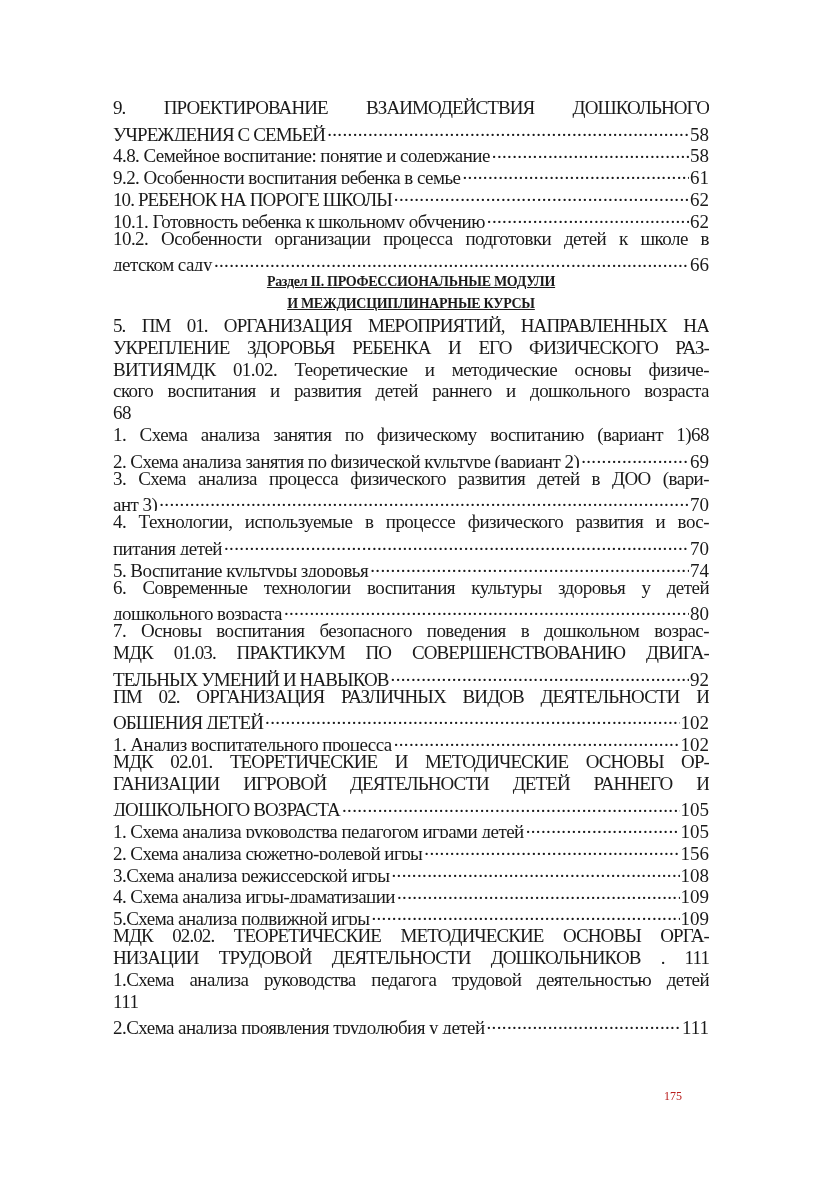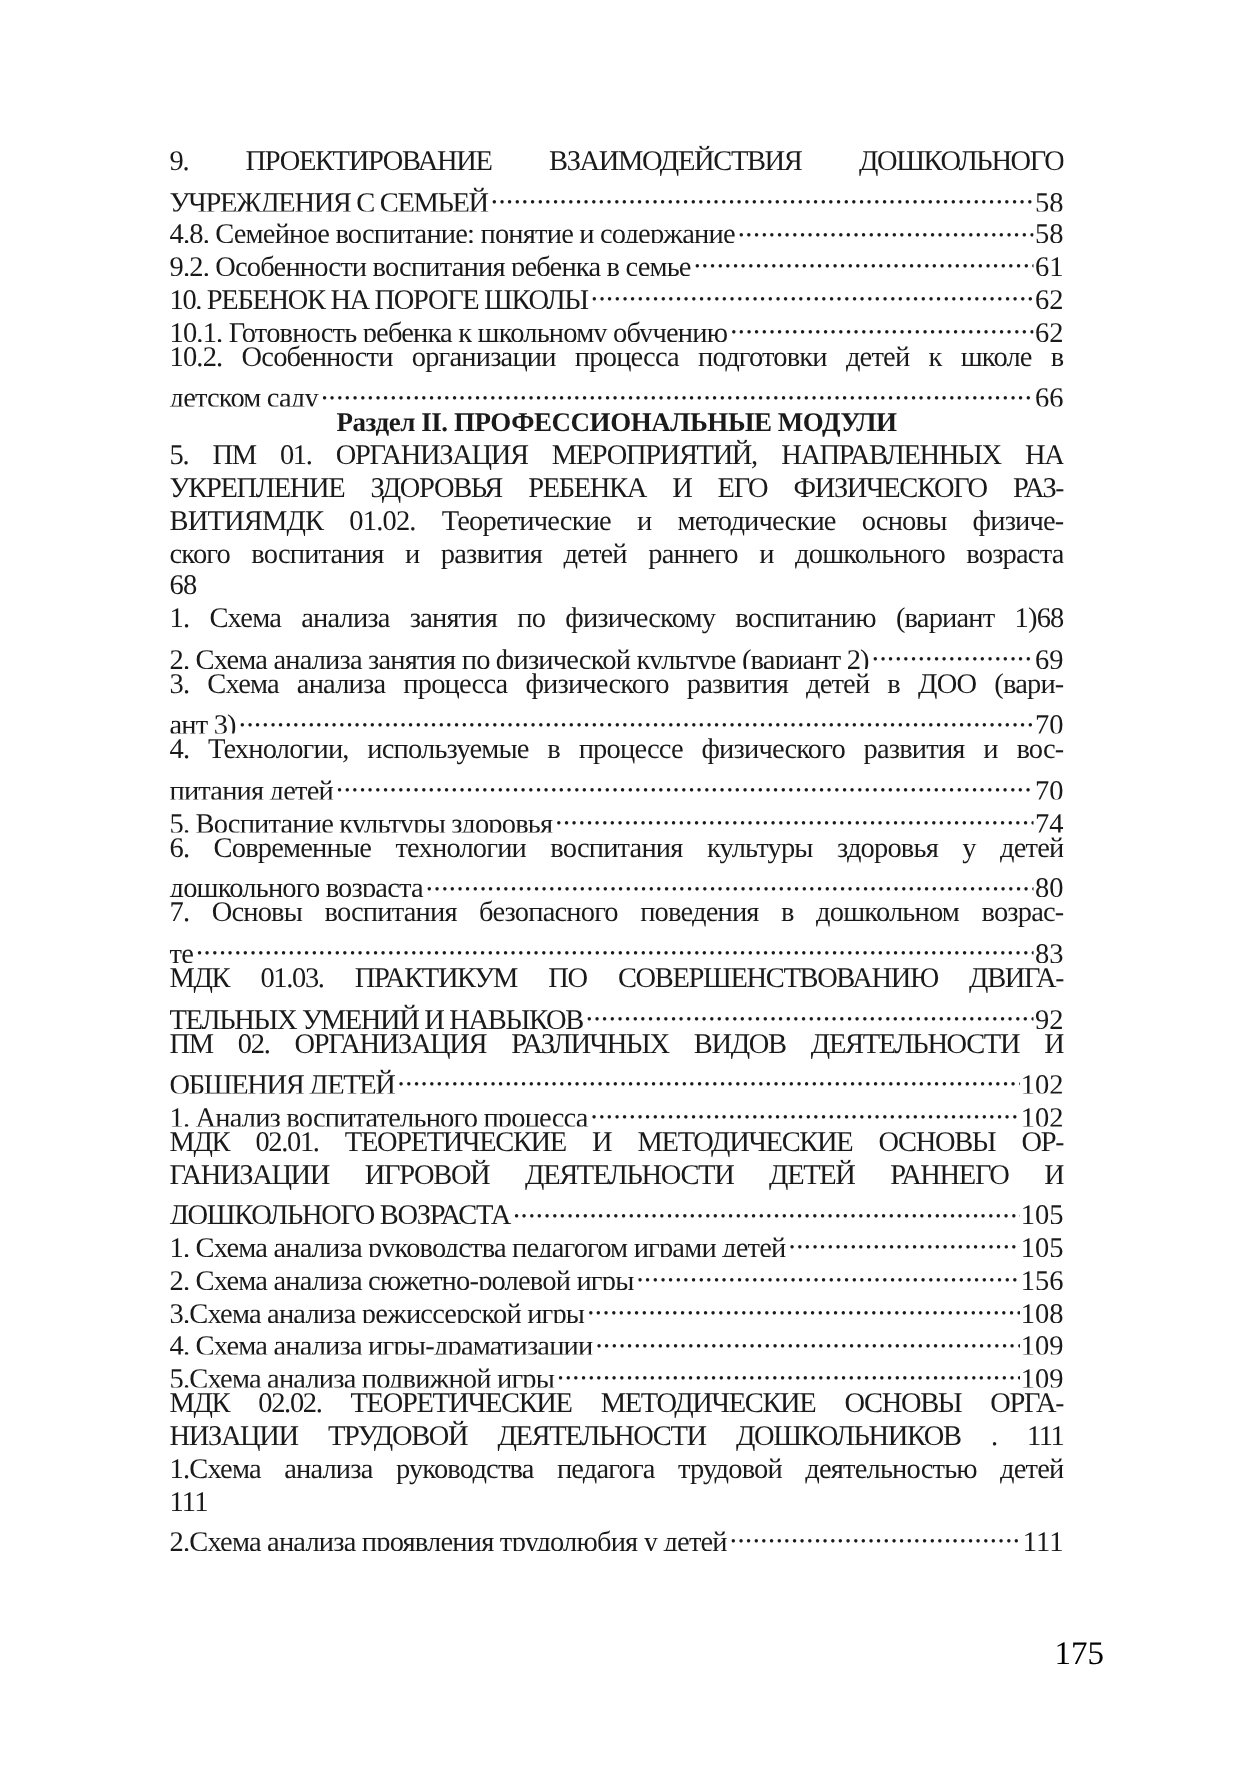--- a/index.html
+++ b/index.html
@@ -14,28 +14,29 @@
   .line .txt { flex: 0 0 auto; transform-origin: left center; }
   .line .lead { flex: 1 1 auto; overflow: hidden; position: relative; height: 21.8px; }
   .line .lead::after {
     content: ". . . . . . . . . . . . . . . . . . . . . . . . . . . . . . . . . . . . . . . . . . . . . . . . . . . . . . . . . . . . . . . . . . . . . . . . . . . . . . . . . . . . . . . . . . . . . . . . . . . . . . . . . . . . . . . . . . . . . . . . . . . . . . . . . . . . . .";
     position: absolute; left: 2px; top: 0; letter-spacing: -2.2px; white-space: nowrap;
   }
   .line .pg { flex: 0 0 auto; padding-left: 1px; }
   .line.just { display: block; text-align: justify; text-align-last: justify; }
   .line.left { display: block; }
   .line.head {
-    display: block; text-align: center; font-weight: bold; font-size: 18px;
+    display: block; text-align: center; font-weight: bold; font-size: 14px;
     letter-spacing: -0.3px;
+    text-decoration: underline;
   }
   .cond { letter-spacing: -0.55px; }
   .caps { letter-spacing: -0.9px; }
   .pagenum {
-    position: absolute; left: 703px; top: 1089px; font-family: "Liberation Serif", serif;
-    font-size: 22px; color: #000000;
+    position: absolute; left: 664px; top: 1089px; font-family: "Liberation Serif", serif;
+    font-size: 12px; color: #b91c1c;
   }
 </style>
 </head>
 <body>
 
 <div class="page">
   <div class="toc" id="toc">
       <div class="line just caps">9. ПРОЕКТИРОВАНИЕ ВЗАИМОДЕЙСТВИЯ ДОШКОЛЬНОГО</div>
       <div class="line">
         <span class="txt caps">УЧРЕЖДЕНИЯ С СЕМЬЕЙ</span>
@@ -62,20 +63,21 @@
         <span class="lead"></span>
         <span class="pg">62</span>
       </div>
       <div class="line just cond">10.2. Особенности организации процесса подготовки детей к школе в</div>
       <div class="line">
         <span class="txt cond">детском саду</span>
         <span class="lead"></span>
         <span class="pg">66</span>
       </div>
       <div class="line head">Раздел II. ПРОФЕССИОНАЛЬНЫЕ МОДУЛИ</div>
+      <div class="line head">И МЕЖДИСЦИПЛИНАРНЫЕ КУРСЫ</div>
       <div class="line just caps">5. ПМ 01. ОРГАНИЗАЦИЯ МЕРОПРИЯТИЙ, НАПРАВЛЕННЫХ НА</div>
       <div class="line just caps">УКРЕПЛЕНИЕ ЗДОРОВЬЯ РЕБЕНКА И ЕГО ФИЗИЧЕСКОГО РАЗ-</div>
       <div class="line just cond">ВИТИЯМДК 01.02. Теоретические и методические основы физиче-</div>
       <div class="line just cond">ского воспитания и развития детей раннего и дошкольного возраста</div>
       <div class="line left cond">68</div>
       <div class="line just cond">1. Схема анализа занятия по физическому воспитанию (вариант 1)68</div>
       <div class="line">
         <span class="txt cond">2. Схема анализа занятия по физической культуре (вариант 2)</span>
         <span class="lead"></span>
         <span class="pg">69</span>
@@ -97,25 +99,20 @@
         <span class="lead"></span>
         <span class="pg">74</span>
       </div>
       <div class="line just cond">6. Современные технологии воспитания культуры здоровья у детей</div>
       <div class="line">
         <span class="txt cond">дошкольного возраста</span>
         <span class="lead"></span>
         <span class="pg">80</span>
       </div>
       <div class="line just cond">7. Основы воспитания безопасного поведения в дошкольном возрас-</div>
-      <div class="line">
-        <span class="txt cond">те</span>
-        <span class="lead"></span>
-        <span class="pg">83</span>
-      </div>
       <div class="line just caps">МДК 01.03. ПРАКТИКУМ ПО СОВЕРШЕНСТВОВАНИЮ ДВИГА-</div>
       <div class="line">
         <span class="txt caps">ТЕЛЬНЫХ УМЕНИЙ И НАВЫКОВ</span>
         <span class="lead"></span>
         <span class="pg">92</span>
       </div>
       <div class="line just caps">ПМ 02. ОРГАНИЗАЦИЯ РАЗЛИЧНЫХ ВИДОВ ДЕЯТЕЛЬНОСТИ И</div>
       <div class="line">
         <span class="txt caps">ОБЩЕНИЯ ДЕТЕЙ</span>
         <span class="lead"></span>

